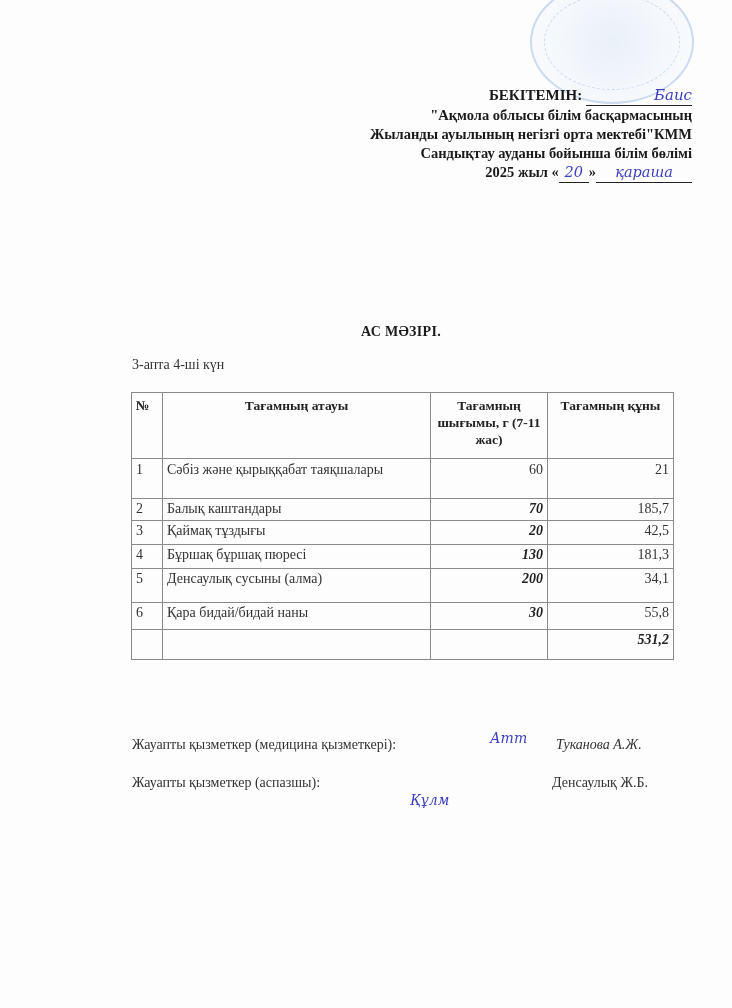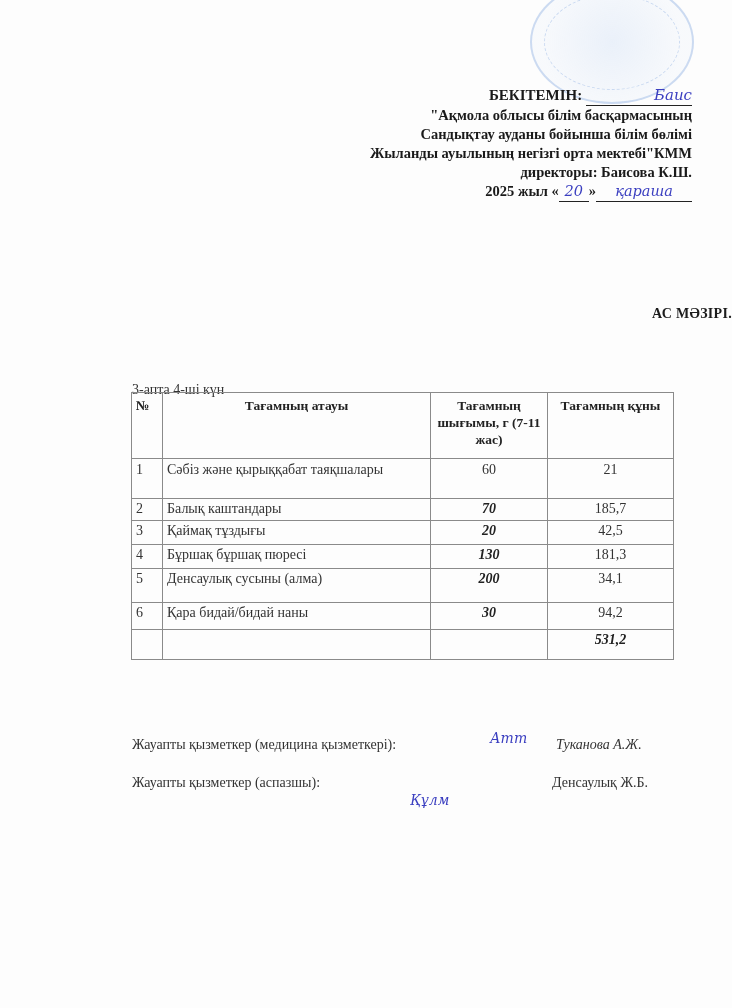--- a/index.html
+++ b/index.html
@@ -7,50 +7,49 @@
          font-family:"Liberation Serif", "DejaVu Serif", serif; color:#1c1c1c; }
   .approve { position:absolute; right:40px; top:58px; text-align:right; font-weight:bold;
              font-size:14.5px; line-height:19px; color:#1a1a1a; }
   .approve .line { white-space:nowrap; }
   .approve .title-line { font-size:15px;margin-top:28px; }
   .uline { display:inline-block; border-bottom:1px solid #222; position:relative; vertical-align:baseline; }
   .sig { font-family:"DejaVu Serif", serif; font-style:italic; font-weight:normal; color:#3b3fc0; }
   .stamp { position:absolute; left:530px; top:-20px; width:160px; height:120px; border-radius:50%;
            border:2px solid rgba(120,160,220,0.35); background:radial-gradient(circle, rgba(150,185,235,0.18), rgba(150,185,235,0.05) 70%); }
   .stamp::after { content:""; position:absolute; inset:12px; border-radius:50%; border:1px dashed rgba(120,160,220,0.35); }
-  .doc-title { position:absolute; left:0; width:732px; top:306px; text-align:right; padding-left:70px; box-sizing:border-box;
+  .doc-title { position:absolute; left:0; width:732px; top:324px; text-align:center; padding-left:70px; box-sizing:border-box;
                font-weight:bold; font-size:14px; letter-spacing:0.3px; }
-  .subtitle { position:absolute; left:132px; top:357px; font-size:14px; color:#333;margin-top:25px; }
+  .subtitle { position:absolute; left:132px; top:357px; font-size:14px; color:#333; }
   table.menu { position:absolute; left:131px; top:392px; border-collapse:collapse; font-size:14px; color:#333; }
   table.menu td, table.menu th { border:1px solid #8a8a8a; padding:2px 4px; vertical-align:top; }
   table.menu th { font-weight:bold; color:#222; text-align:center; font-size:13.5px; line-height:17px; padding-top:4px; }
   table.menu th.num { text-align:left; }
   .c1 { width:22px; } .c2 { width:259px; } .c3 { width:108px;margin-top:12px; } .c4 { width:117px; }
-  .center { text-align:center; }
+  .center { text-align:right; }
   .bold { font-weight:bold; color:#222;font-style:italic; }
   .sign-row { position:absolute; left:132px; font-size:14px; color:#333; }
   .sign-name { position:absolute; font-size:14px; color:#333; }
   .sign-mark { position:absolute; font-family:"DejaVu Serif", serif; font-style:italic; color:#3b3fc0; font-size:14px; }
 </style>
 </head>
 <body>
 
 <div class="stamp"></div>
 
 <div class="approve">
   <div class="line title-line">
     <span>БЕКІТЕМІН:</span>
     <span class="uline" style="width:106px;">
       <span class="sig">Баис</span>
     </span>
   </div>
   <div class="line">"Ақмола облысы білім басқармасының</div>
+  <div class="line">Жыланды ауылының негізгі орта мектебі"КММ</div>
   <div class="line">Сандықтау ауданы бойынша білім бөлімі</div>
-  <div class="line">Жыланды ауылының негізгі орта мектебі"КММ</div>
-  <div class="line">директоры: Баисова К.Ш.</div>
   <div class="line">
     <span>2025 жыл «</span><span class="uline" style="width:30px;text-align:center;"><span class="sig">20</span></span><span>»</span><span class="uline" style="width:96px;text-align:center;"><span class="sig">қараша</span></span>
   </div>
 </div>
 
 <div class="doc-title">АС МӘЗІРІ.</div>
 <div class="subtitle">3-апта 4-ші күн</div>
 
 <table class="menu">
   <thead>
@@ -89,21 +88,21 @@
     <tr style="height:34px;">
       <td>5</td>
       <td>Денсаулық сусыны (алма)</td>
       <td class="center bold">200</td>
       <td class="center">34,1</td>
     </tr>
     <tr style="height:27px;">
       <td>6</td>
       <td>Қара бидай/бидай наны</td>
       <td class="center bold">30</td>
-      <td class="center">94,2</td>
+      <td class="center">55,8</td>
     </tr>
     <tr style="height:30px;">
       <td></td>
       <td></td>
       <td></td>
       <td class="center bold">531,2</td>
     </tr>
   </tbody>
 </table>
 

